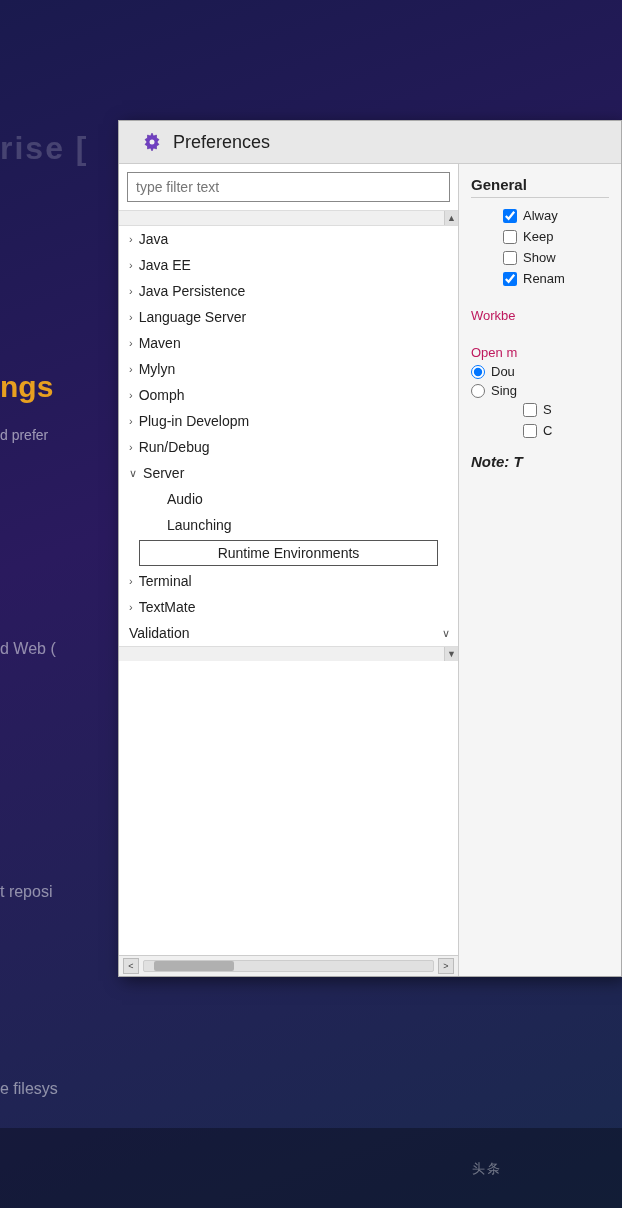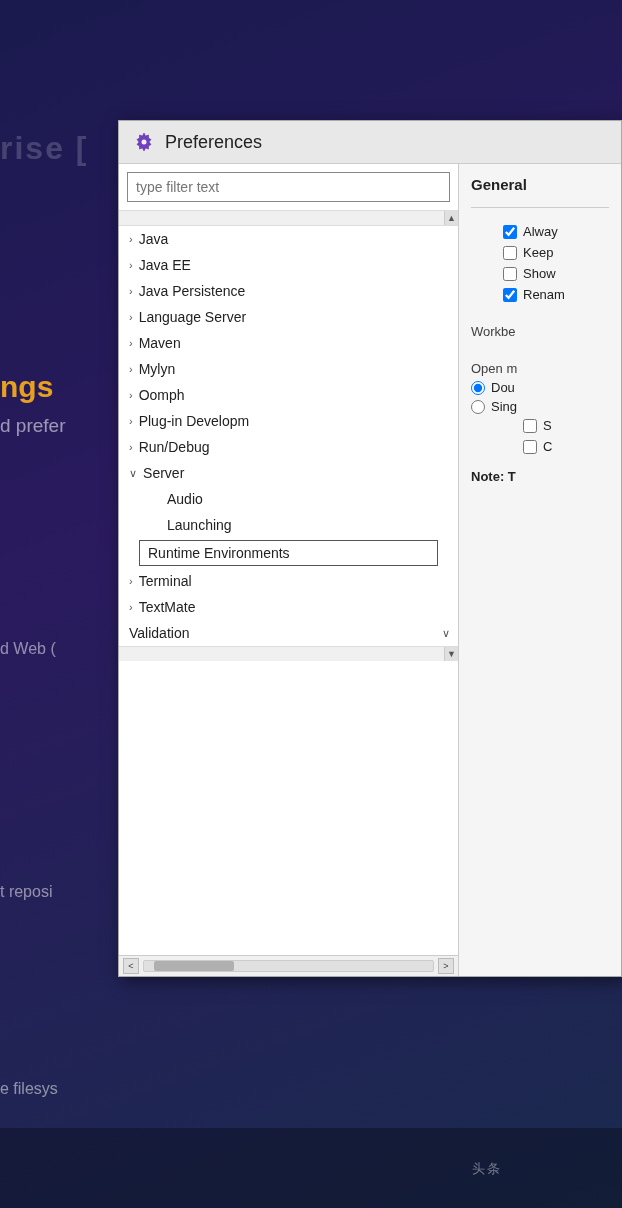--- a/index.html
+++ b/index.html
@@ -46,21 +46,21 @@
       left: 118px;
       width: 504px;
       background: #f0f0f0;
       border: 1px solid #aaa;
       box-shadow: 4px 4px 16px rgba(0,0,0,0.5);
     }
 
     .dialog-titlebar {
       background: #e8e8e8;
       border-bottom: 1px solid #ccc;
-      padding: 10px 14px;
+      padding: 10px 22px;
       display: flex;
       align-items: center;
       gap: 10px;
     }
 
     .dialog-icon {
       width: 22px;
       height: 22px;
       display: flex;
       align-items: center;
@@ -154,22 +154,22 @@
       flex: 1;
       background: #f5f5f5;
       padding: 12px;
       overflow: hidden;
     }
 
     .right-panel-title {
       font-size: 15px;
       font-weight: bold;
       color: #222;
-      margin-bottom: 16px;
-      padding-bottom: 14px;
+      margin-bottom: 10px;
+      padding-bottom: 4px;
       border-bottom: 1px solid #ccc;
     }
 
     .right-content {
       font-size: 13px;
       color: #222;
     }
 
     .checkbox-row {
       display: flex;
@@ -180,40 +180,41 @@
     }
 
     .checkbox-row input[type=checkbox] {
       width: 14px;
       height: 14px;
     }
 
     .section-label {
       font-size: 13px;
       margin: 22px 0 4px;
-      color: #404040;
+      color: #be185d;
     }
 
     .radio-row {
       display: flex;
       align-items: center;
       gap: 6px;
       margin-bottom: 4px;
       font-size: 13px;
     }
 
     .radio-row input[type=radio] {
       width: 14px;
       height: 14px;
     }
 
     .right-note {
-      font-size: 13px;
+      font-size: 15px;
       font-weight: bold;
       margin-top: 15px;
+      font-style: italic;
     }
 
     
     .bottom-bar {
       border-top: 1px solid #ccc;
       background: #f0f0f0;
       display: flex;
       align-items: center;
       padding: 2px 4px;
       gap: 4px;
@@ -274,21 +275,21 @@
       right: 120px;
     }
   </style>
 </head>
 <body>
 
 <div class="background-area"></div>
 
 <span class="bg-text-rise" style="top:130px; left:0; font-size:32px; color:rgba(255,255,255,0.18); font-weight:bold;">rise [&nbsp;&nbsp;&nbsp;&nbsp;&nbsp;&nbsp;&nbsp;&nbsp;&nbsp;&nbsp;&nbsp;&nbsp;&nbsp;&nbsp;&nbsp;&nbsp;&nbsp;]</span>
 <span class="bg-text-ngs" style="position:absolute; top:370px; left:0; color:#e8a020; font-size:30px; font-weight:bold;">ngs</span>
-<span style="position:absolute; top:415px; left:0; color:rgba(255,255,255,0.55); font-size:19px;">d prefer</span>
+<span style="position:absolute; top:427px; left:0; color:rgba(255,255,255,0.55); font-size:14px;">d prefer</span>
 <span style="position:absolute; top:640px; left:0; color:rgba(255,255,255,0.5); font-size:16px;">d Web (</span>
 <span style="position:absolute; top:883px; left:0; color:rgba(255,255,255,0.5); font-size:16px;">t reposi</span>
 <span style="position:absolute; top:1080px; left:0; color:rgba(255,255,255,0.5); font-size:16px;">e filesys</span>
 
 <div class="dialog">
 
   <div class="dialog-titlebar">
     <div class="dialog-icon">
 
       <svg width="22" height="22" viewBox="0 0 22 22">
@@ -365,21 +366,21 @@
             <span>Server</span>
           </div>
 
           <div class="tree-item tree-item-child">
             <span>Audio</span>
           </div>
           <div class="tree-item tree-item-child">
             <span>Launching</span>
           </div>
 
-          <div class="tree-item tree-item-child selected" style="background:#fff; border:1px solid #555; color:#222; margin: 2px 20px; padding: 4px 8px;">
+          <div class="tree-item tree-item-child selected" style="background:#fff; border:1px solid #555; color:#222; margin: 2px 20px; padding: 4px 8px; justify-content: center;">
             <span>Runtime Environments</span>
           </div>
 
           <div class="tree-item">
             <span class="tree-arrow">›</span>
             <span>Terminal</span>
           </div>
 
           <div class="tree-item">
             <span class="tree-arrow">›</span>

